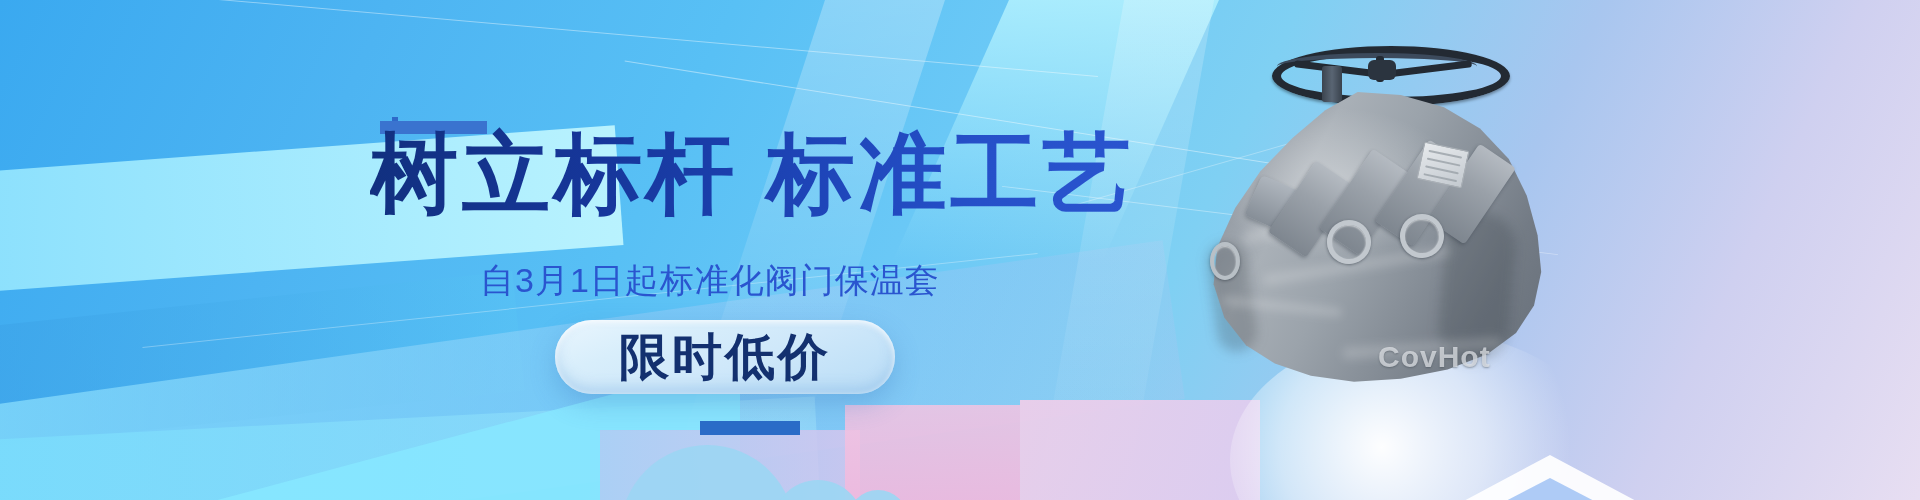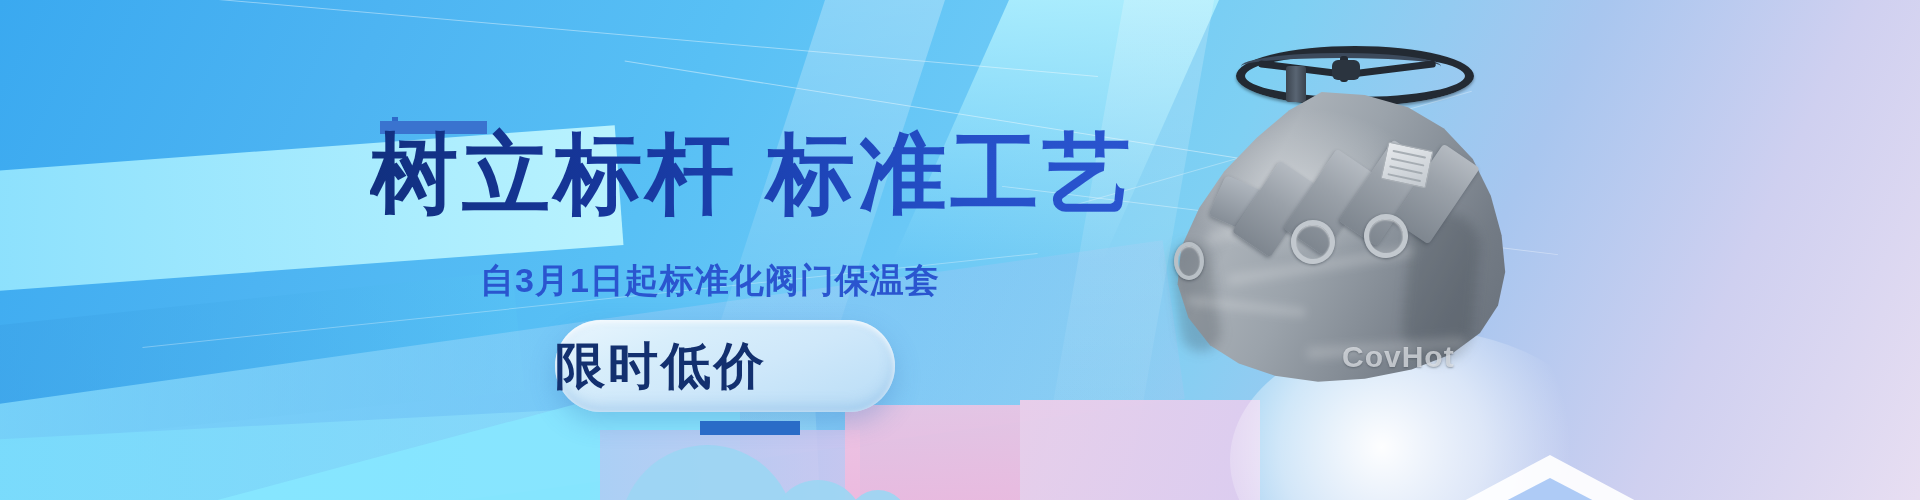--- a/index.html
+++ b/index.html
@@ -121,45 +121,45 @@
     position:absolute;left:370px;top:125px;
     font-size:88px;font-weight:bold;letter-spacing:4px;
     line-height:1.12;white-space:nowrap;
     background:linear-gradient(95deg,#11307f 0%,#16369a 30%,#1e45b8 58%,#2650c9 80%,#2a55cf 100%);
     -webkit-background-clip:text;background-clip:text;
     color:transparent;-webkit-text-fill-color:transparent;
   }
 
   .subhead{
     position:absolute;left:480px;top:258px;
-    font-size:34px;font-weight:bold;letter-spacing:1px;
+    font-size:34px;font-weight:normal;letter-spacing:1px;
     color:#2a55cf;white-space:nowrap;
   }
 
   .pill{
     position:absolute;left:555px;top:320px;
-    width:340px;height:92px;border-radius:48px;
+    width:340px;height:74px;border-radius:48px;
     background:linear-gradient(160deg,#eaf6fe 0%,#d8eefb 28%,#cfe8fa 55%,#c3e2f8 78%,#b9dcf6 100%);
     box-shadow:0 10px 26px rgba(60,120,190,.30),
                inset 0 2px 6px rgba(255,255,255,.95),
                inset 0 -6px 14px rgba(120,175,225,.42);
-    display:flex;align-items:center;justify-content:flex-start;
+    display:flex;align-items:center;justify-content:center;
   }
   .pill-label{
     font-size:50px;font-weight:bold;letter-spacing:3px;
     color:#13306f;
   }
 
   .rule-bottom{
     position:absolute;left:700px;top:421px;width:100px;height:14px;
     background:#2a6cc7;
   }
 
   
-  .product{position:absolute;left:1136px;top:30px;width:420px;height:400px;}
+  .product{position:absolute;left:1172px;top:30px;width:420px;height:400px;}
 
   .wheel{
     position:absolute;left:100px;top:16px;width:220px;height:44px;
   }
   .wheel-rim{
     position:absolute;left:0;top:0;width:220px;height:42px;
     border-radius:50%;
     border:9px solid #232a33;
     background:transparent;
     box-shadow:0 2px 3px rgba(0,0,0,.35);

